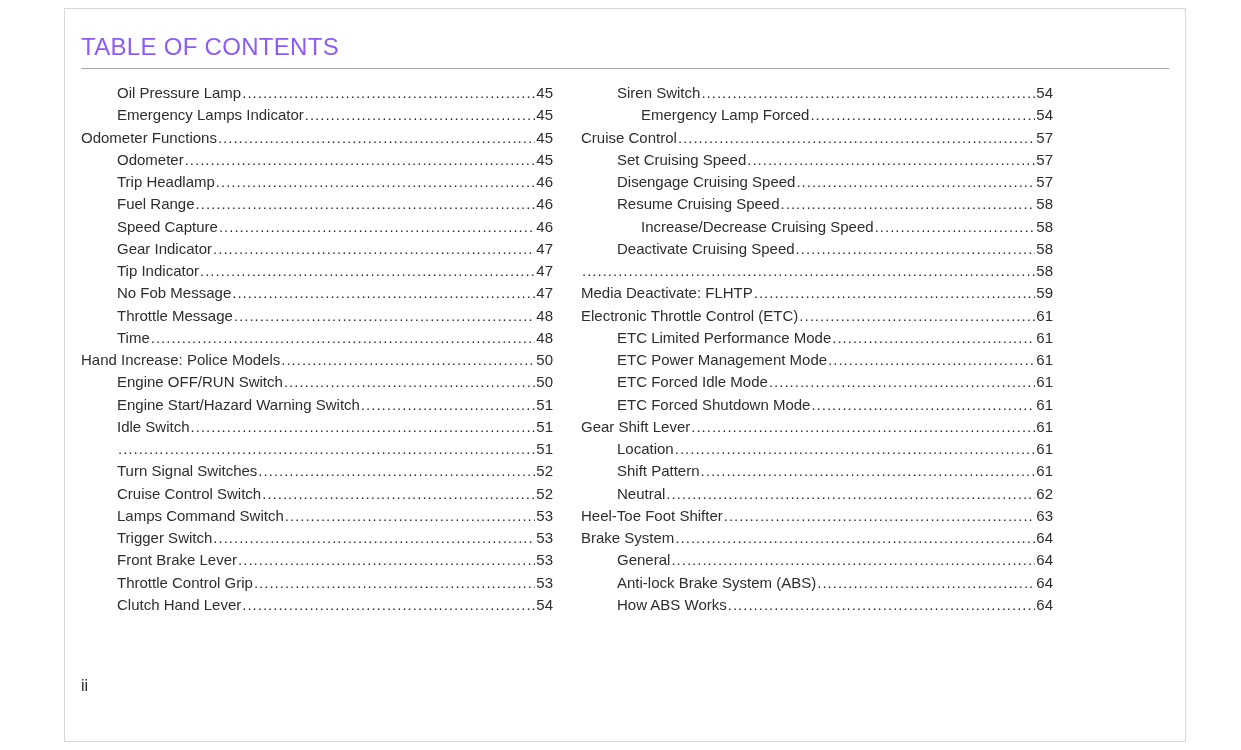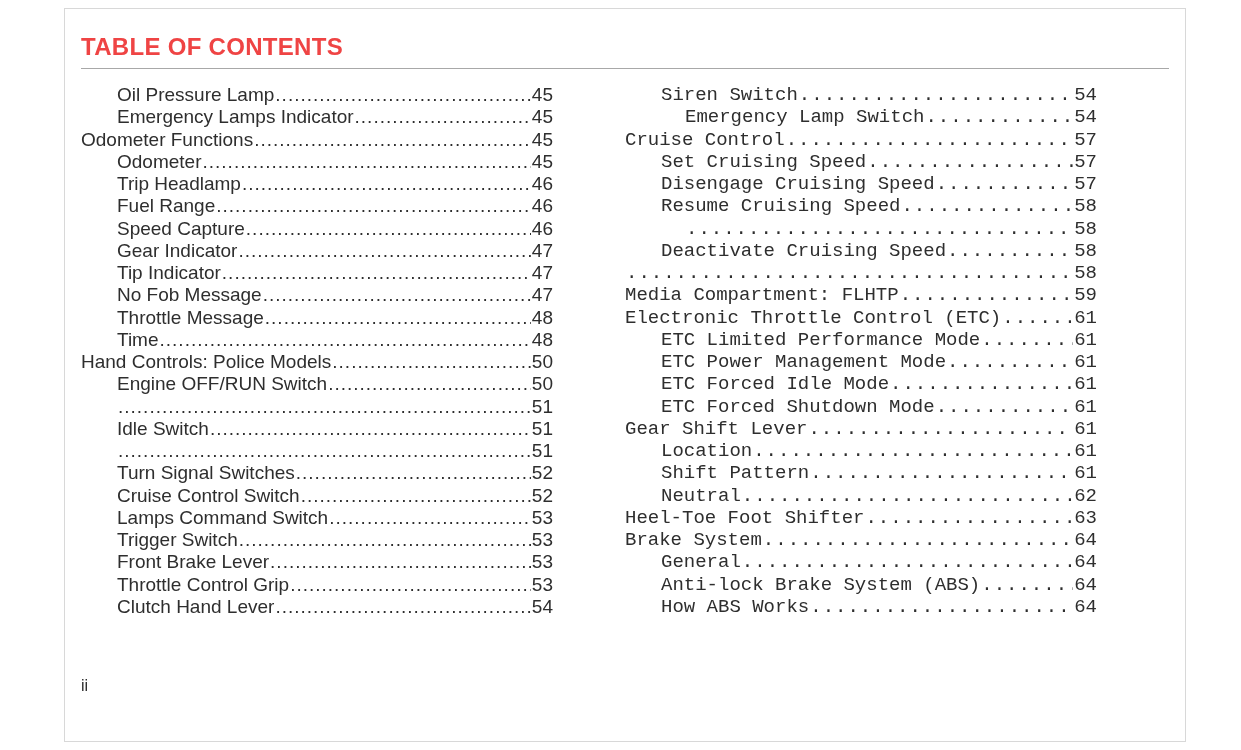--- a/index.html
+++ b/index.html
@@ -16,44 +16,43 @@
     top: 8px;
     width: 1122px;
     height: 734px;
     background: #ffffff;
     border: 1px solid #d8d8d8;
     padding: 24px 16px 0 16px;
     overflow: hidden;
   }
   .page-title {
     font-size: 24px;
-    font-weight: bold;
-    color: #ef4444;
+    font-weight: normal;
+    color: #8b5cf6;
     letter-spacing: 0.3px;
   }
   .title-rule {
     border-top: 1px solid #a8a8a8;
     margin-top: 7px;
     margin-bottom: 15px;
   }
   .toc {
     display: flex;
   }
   .toc-col {
     width: 472px;
   }
   .toc-col + .toc-col {
-    margin-left: 72px;
-    font-family: Liberation Mono, monospace;
+    margin-left: 28px;
   }
   .toc-row {
     display: flex;
     align-items: flex-start;
     height: 22.25px;
-    font-size: 19px;
+    font-size: 15px;
     color: #2e2e2e;
     white-space: nowrap;
   }
   .toc-row.indent-0 { padding-left: 0; }
   .toc-row.indent-1 { padding-left: 36px; }
   .toc-row.indent-2 { padding-left: 60px; }
   .toc-label {
     flex: 0 0 auto;
   }
   .toc-dots {
@@ -138,30 +137,31 @@
           <span class="toc-label">Throttle Message</span>
           <span class="toc-dots">................................................................................................................................................................................................................................................</span>
           <span class="toc-page">48</span>
         </div>
         <div class="toc-row indent-1">
           <span class="toc-label">Time</span>
           <span class="toc-dots">................................................................................................................................................................................................................................................</span>
           <span class="toc-page">48</span>
         </div>
         <div class="toc-row indent-0">
-          <span class="toc-label">Hand Controls: Police Models</span>
+          <span class="toc-label">Hand Increase: Police Models</span>
           <span class="toc-dots">................................................................................................................................................................................................................................................</span>
           <span class="toc-page">50</span>
         </div>
         <div class="toc-row indent-1">
           <span class="toc-label">Engine OFF/RUN Switch</span>
           <span class="toc-dots">................................................................................................................................................................................................................................................</span>
           <span class="toc-page">50</span>
         </div>
         <div class="toc-row indent-1">
+          <span class="toc-label">Engine Start/Hazard Warning Switch</span>
           <span class="toc-dots">................................................................................................................................................................................................................................................</span>
           <span class="toc-page">51</span>
         </div>
         <div class="toc-row indent-1">
           <span class="toc-label">Idle Switch</span>
           <span class="toc-dots">................................................................................................................................................................................................................................................</span>
           <span class="toc-page">51</span>
         </div>
         <div class="toc-row indent-1">
           <span class="toc-dots">................................................................................................................................................................................................................................................</span>
@@ -203,21 +203,21 @@
           <span class="toc-page">54</span>
         </div>
       </div>
     <div class="toc-col" id="toc-col-right">
         <div class="toc-row indent-1">
           <span class="toc-label">Siren Switch</span>
           <span class="toc-dots">................................................................................................................................................................................................................................................</span>
           <span class="toc-page">54</span>
         </div>
         <div class="toc-row indent-2">
-          <span class="toc-label">Emergency Lamp Switch</span>
+          <span class="toc-label">Emergency Lamp Forced</span>
           <span class="toc-dots">................................................................................................................................................................................................................................................</span>
           <span class="toc-page">54</span>
         </div>
         <div class="toc-row indent-0">
           <span class="toc-label">Cruise Control</span>
           <span class="toc-dots">................................................................................................................................................................................................................................................</span>
           <span class="toc-page">57</span>
         </div>
         <div class="toc-row indent-1">
           <span class="toc-label">Set Cruising Speed</span>
@@ -228,34 +228,35 @@
           <span class="toc-label">Disengage Cruising Speed</span>
           <span class="toc-dots">................................................................................................................................................................................................................................................</span>
           <span class="toc-page">57</span>
         </div>
         <div class="toc-row indent-1">
           <span class="toc-label">Resume Cruising Speed</span>
           <span class="toc-dots">................................................................................................................................................................................................................................................</span>
           <span class="toc-page">58</span>
         </div>
         <div class="toc-row indent-2">
+          <span class="toc-label">Increase/Decrease Cruising Speed</span>
           <span class="toc-dots">................................................................................................................................................................................................................................................</span>
           <span class="toc-page">58</span>
         </div>
         <div class="toc-row indent-1">
           <span class="toc-label">Deactivate Cruising Speed</span>
           <span class="toc-dots">................................................................................................................................................................................................................................................</span>
           <span class="toc-page">58</span>
         </div>
         <div class="toc-row indent-0">
           <span class="toc-dots">................................................................................................................................................................................................................................................</span>
           <span class="toc-page">58</span>
         </div>
         <div class="toc-row indent-0">
-          <span class="toc-label">Media Compartment: FLHTP</span>
+          <span class="toc-label">Media Deactivate: FLHTP</span>
           <span class="toc-dots">................................................................................................................................................................................................................................................</span>
           <span class="toc-page">59</span>
         </div>
         <div class="toc-row indent-0">
           <span class="toc-label">Electronic Throttle Control (ETC)</span>
           <span class="toc-dots">................................................................................................................................................................................................................................................</span>
           <span class="toc-page">61</span>
         </div>
         <div class="toc-row indent-1">
           <span class="toc-label">ETC Limited Performance Mode</span>

